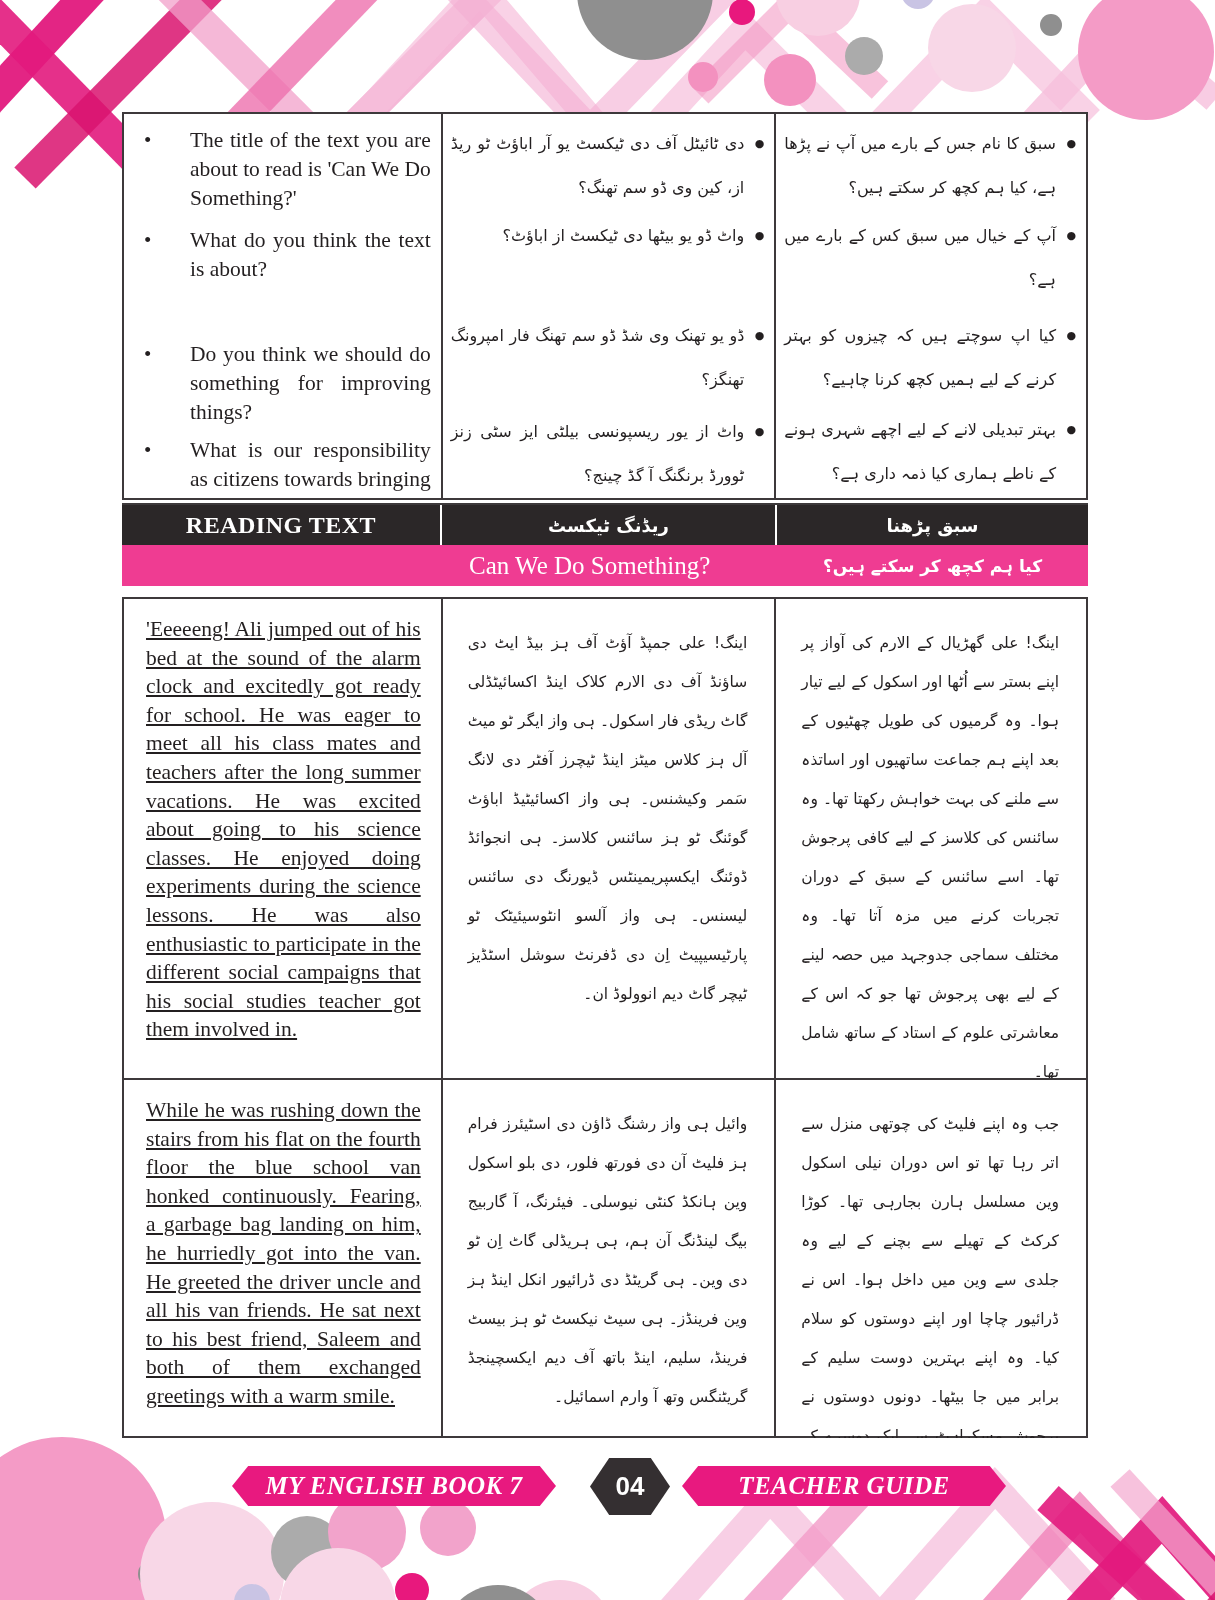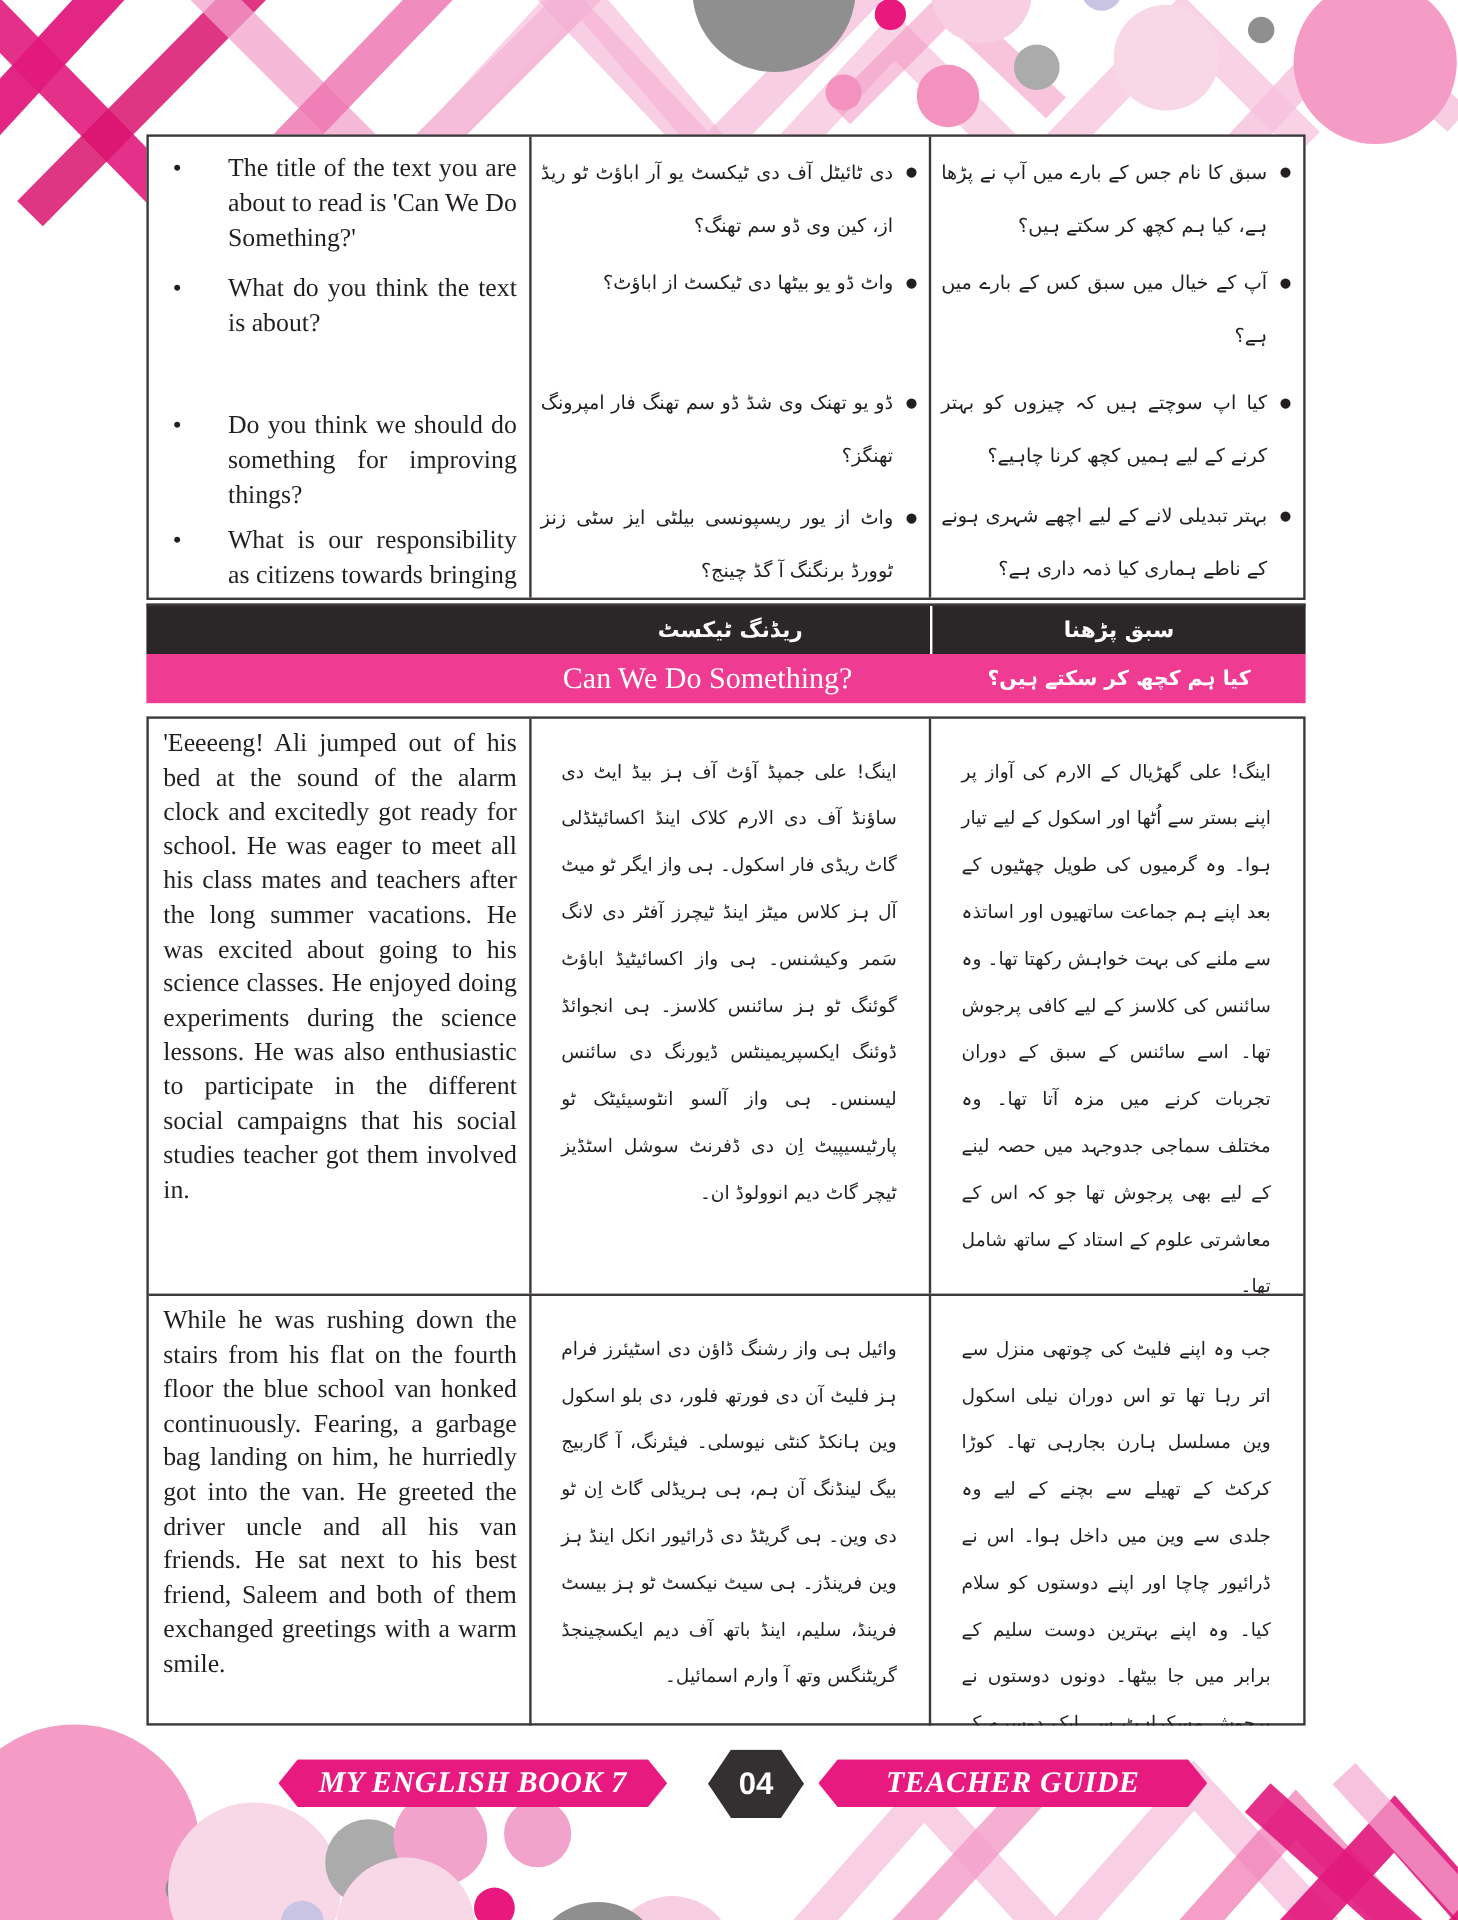--- a/index.html
+++ b/index.html
@@ -49,21 +49,21 @@
   .band-pink{top:545px;height:41px;background:#ef3c92;}
   .band-pink .en{font-weight:normal;font-size:25px;color:#fff;justify-content:flex-start;padding-left:12px;}
   .band-pink .urd{font-size:17px;font-weight:bold;color:#fff;}
 
   
   .maintable{top:597px;height:841px;flex-direction:column;}
   .mrow{display:flex;flex-direction:row-reverse;}
   .mrow.r1{height:479px;border-bottom:2px solid #3d393b;}
   .mrow.r2{height:358px;}
   .mrow .cell{height:100%;}
-  .p-en{margin:0;padding:6px 10px 0 12px;font-size:21.5px;line-height:28.6px;text-align:justify;}
+  .p-en{margin:10px;padding:6px 10px 0 12px;font-size:21.5px;line-height:28.6px;text-align:justify;text-decoration:underline;}
   .p-urd{margin:15px;padding:10px 12px 0 10px;font-size:15.5px;line-height:39px;text-align:justify;direction:rtl;
          font-family:"DejaVu Sans",sans-serif;}
 
   
   .footer-item{position:absolute;z-index:3;display:flex;align-items:center;justify-content:center;}
   .ribbon{height:40px;width:324px;background:#e8197f;color:#ffffff;font-weight:bold;font-style:italic;
           font-size:25px;letter-spacing:.5px;
           clip-path:polygon(0 50%,5% 0,95% 0,100% 50%,95% 100%,5% 100%);}
   .ribbon-left{left:232px;top:1466px;}
   .ribbon-right{left:682px;top:1466px;}
@@ -182,20 +182,21 @@
       <div class="b-item">
         <span class="bullet">•</span>
         <p>What is our responsibility as citizens towards bringing a good change?</p>
       </div>
     </div>
   </section>
 
   <div class="band band-black">
     <div class="bcell urd w-ur">سبق پڑھنا</div>
     <div class="bcell urd w-tr">ریڈنگ ٹیکسٹ</div>
+    <div class="bcell en w-en">READING TEXT</div>
   </div>
 
   <div class="band band-pink">
     <div class="bcell urd w-ur">کیا ہم کچھ کر سکتے ہیں؟</div>
     <div class="bcell en w-en">Can We Do Something?</div>
   </div>
 
   <section class="tbl maintable" style="flex-direction:column;">
     <div class="mrow r1">
       <div class="cell w-ur">

